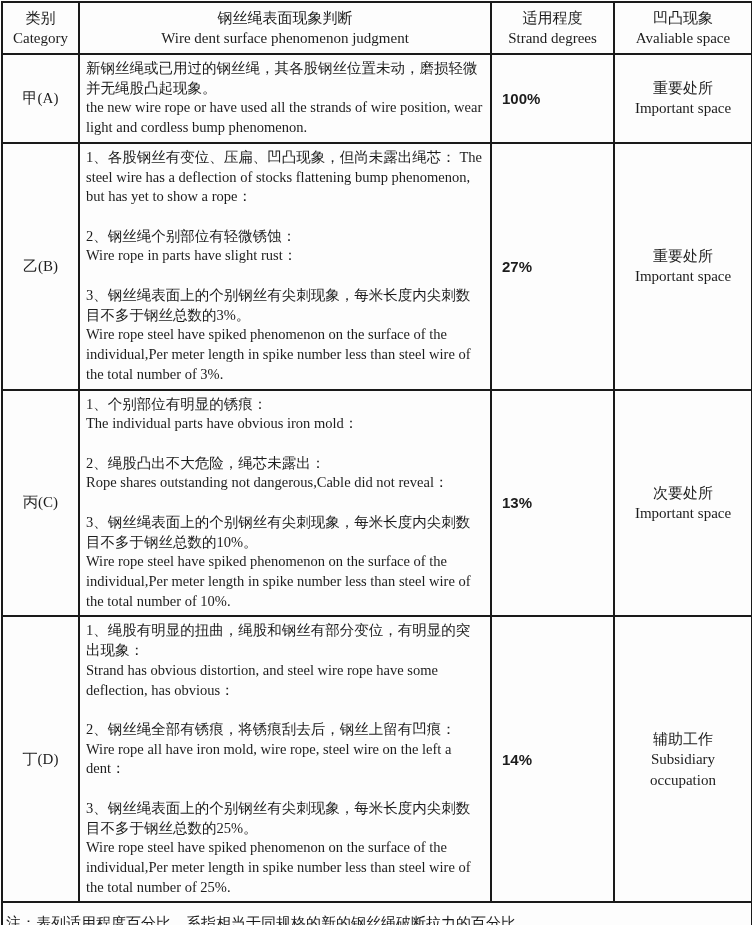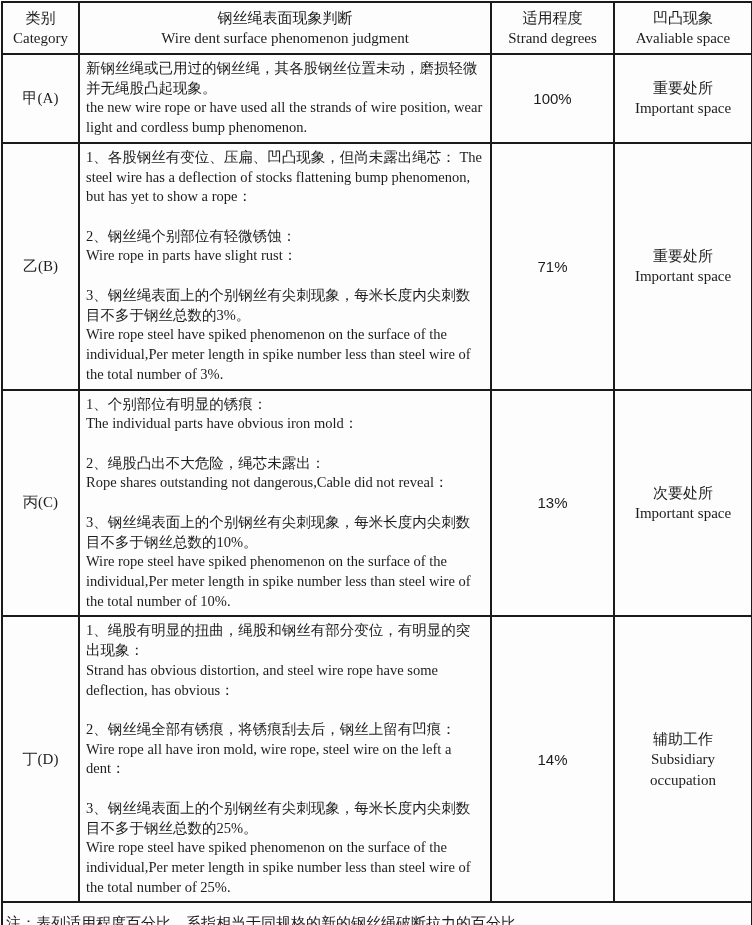--- a/index.html
+++ b/index.html
@@ -53,26 +53,25 @@
   }
   td.judg {
     text-align: left;
     vertical-align: top;
     white-space: pre-wrap;
     font-size: 14.5px;
     line-height: 1.36;
     padding: 4px 6px 4px 6px;
   }
   td.pct {
-    text-align: center;
     vertical-align: middle;
     font-family: "Liberation Sans", "DejaVu Sans", sans-serif;
-    font-weight: normal;
+    font-weight: bold;
     font-size: 15px;
-    padding: 0;
+    padding: 10px;
   }
   td.space {
     text-align: center;
     vertical-align: middle;
     white-space: pre-line;
     font-size: 15px;
     line-height: 1.35;
     padding: 8px;
   }
   td.note-cell {
@@ -118,21 +117,21 @@
 
       <tr class="row-b">
         <td class="cat">乙(B)</td>
         <td class="judg">1、各股钢丝有变位、压扁、凹凸现象，但尚未露出绳芯： The steel wire has a deflection of stocks flattening bump phenomenon, but has yet to show a rope：
 
 2、钢丝绳个别部位有轻微锈蚀：
 Wire rope in parts have slight rust：
 
 3、钢丝绳表面上的个别钢丝有尖刺现象，每米长度内尖刺数目不多于钢丝总数的3%。
 Wire rope steel have spiked phenomenon on the surface of the individual,Per meter length in spike number less than steel wire of the total number of 3%.</td>
-        <td class="pct">71%</td>
+        <td class="pct">27%</td>
         <td class="space">重要处所
 Important space</td>
       </tr>
 
       <tr class="row-c">
         <td class="cat">丙(C)</td>
         <td class="judg">1、个别部位有明显的锈痕：
 The individual parts have obvious iron mold：
 
 2、绳股凸出不大危险，绳芯未露出：

